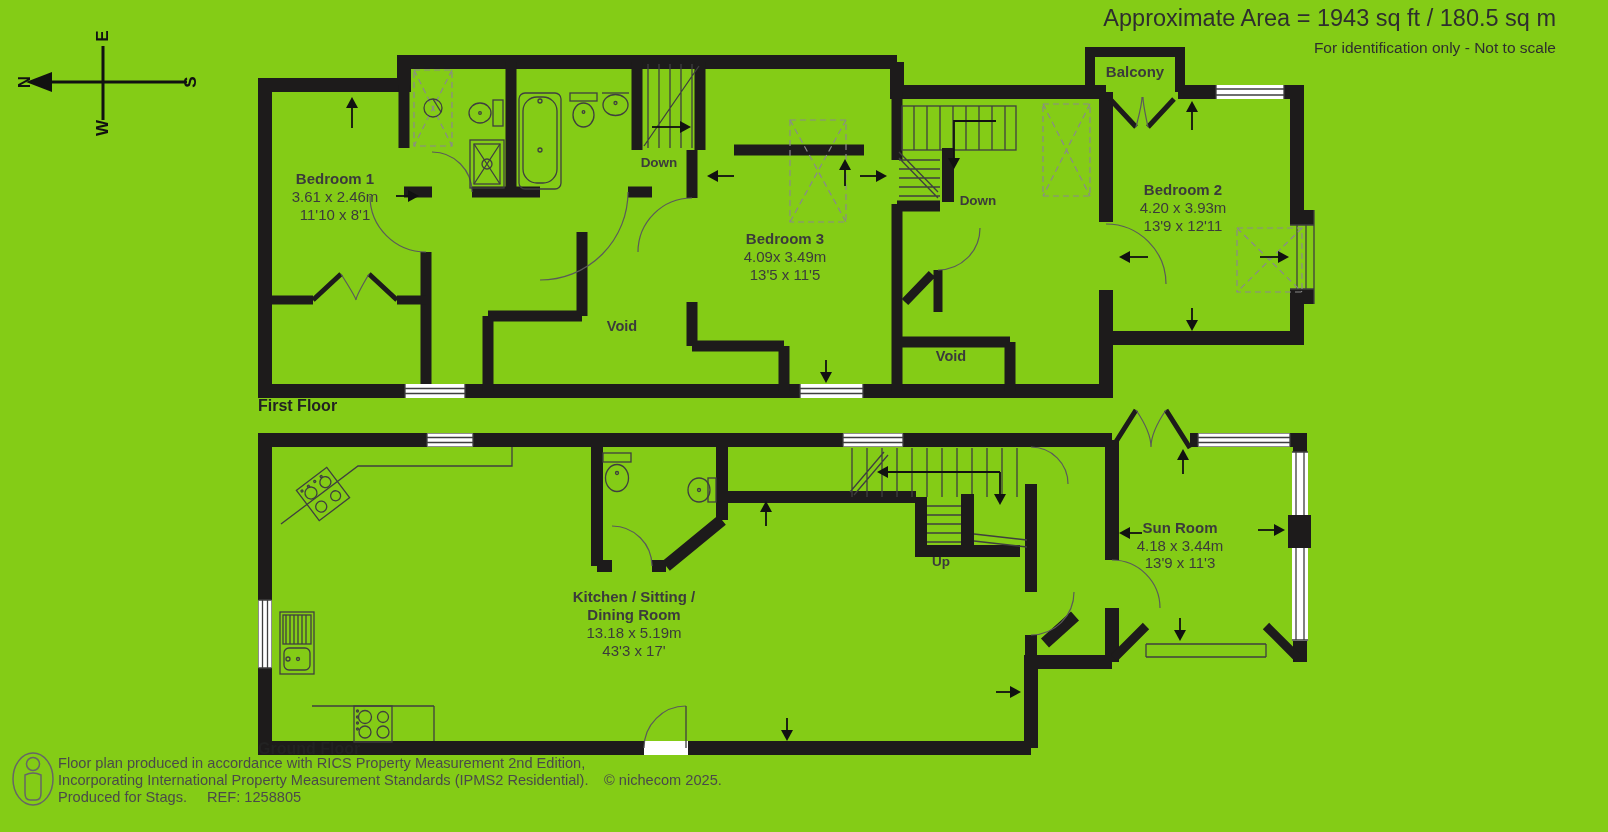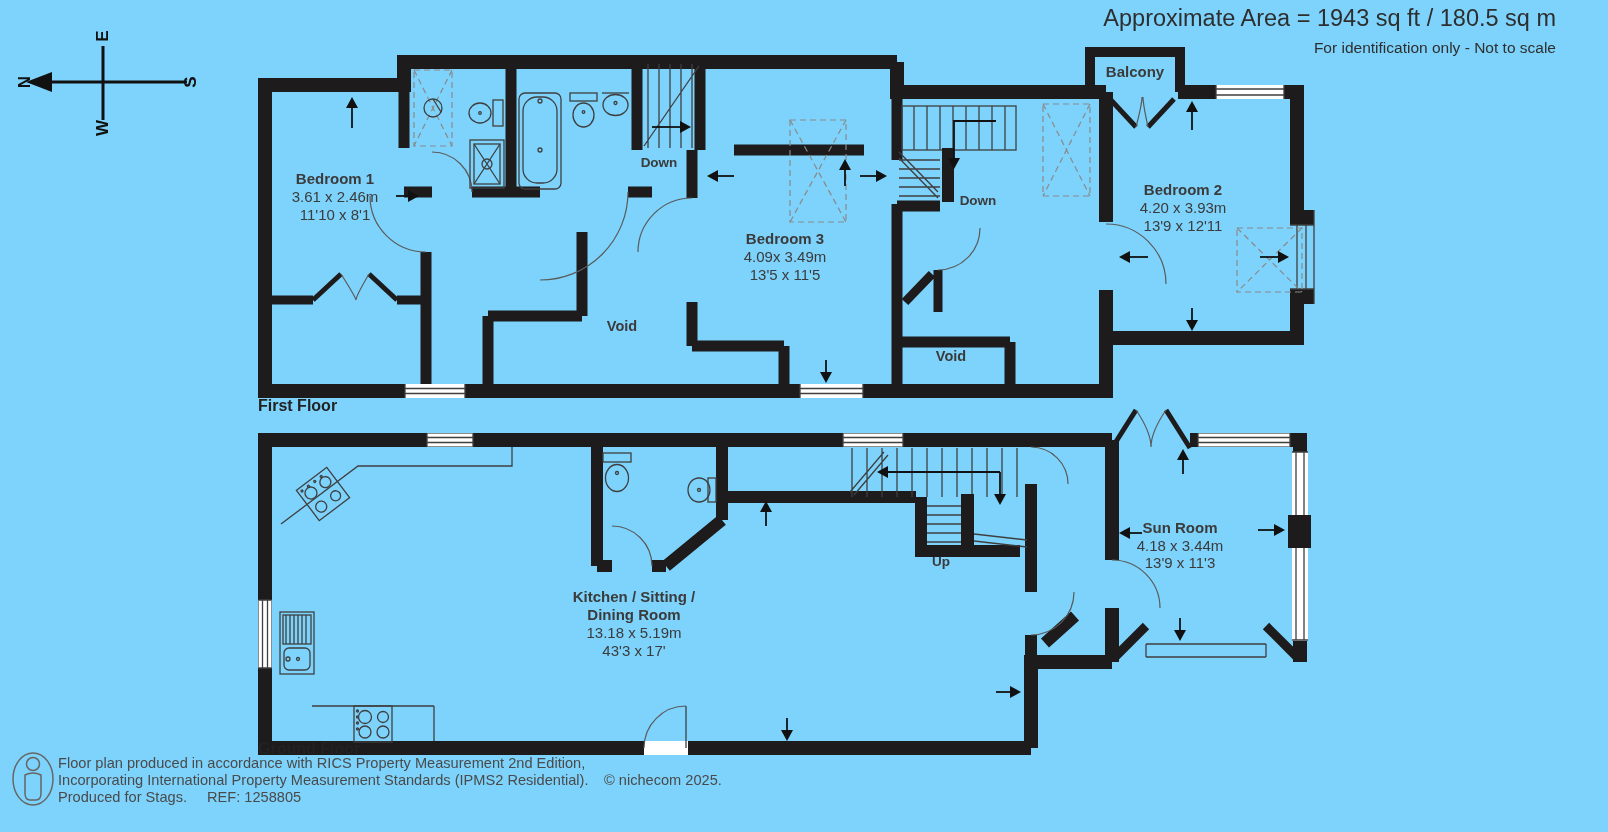--- a/index.html
+++ b/index.html
@@ -1,16 +1,16 @@
 <!DOCTYPE html>
 <html><head>
 <meta charset="utf-8">
 <style>
   html,body{margin:0;padding:0;background:#fff;}
-  .stage{position:relative;width:1608px;height:832px;background:#7dd3fc;overflow:hidden;
+  .stage{position:relative;width:1608px;height:832px;background:#84cc16;overflow:hidden;
          font-family:"Liberation Sans", sans-serif;}
   svg{position:absolute;left:0;top:0;}
   text{fill:#3b3b3b;}
   .t-hdr{font:400 23.5px "Liberation Sans",sans-serif;fill:#2e2e2e;}
   .t-note{font:400 15.5px "Liberation Sans",sans-serif;fill:#2e2e2e;}
   .t-room{font:700 15px "Liberation Sans",sans-serif;}
   .t-dim{font:400 15px "Liberation Sans",sans-serif;}
   .t-small{font:700 13.5px "Liberation Sans",sans-serif;}
   .t-void{font:700 14.5px "Liberation Sans",sans-serif;}
   .t-floor{font:700 16px "Liberation Sans",sans-serif;fill:#222;}

